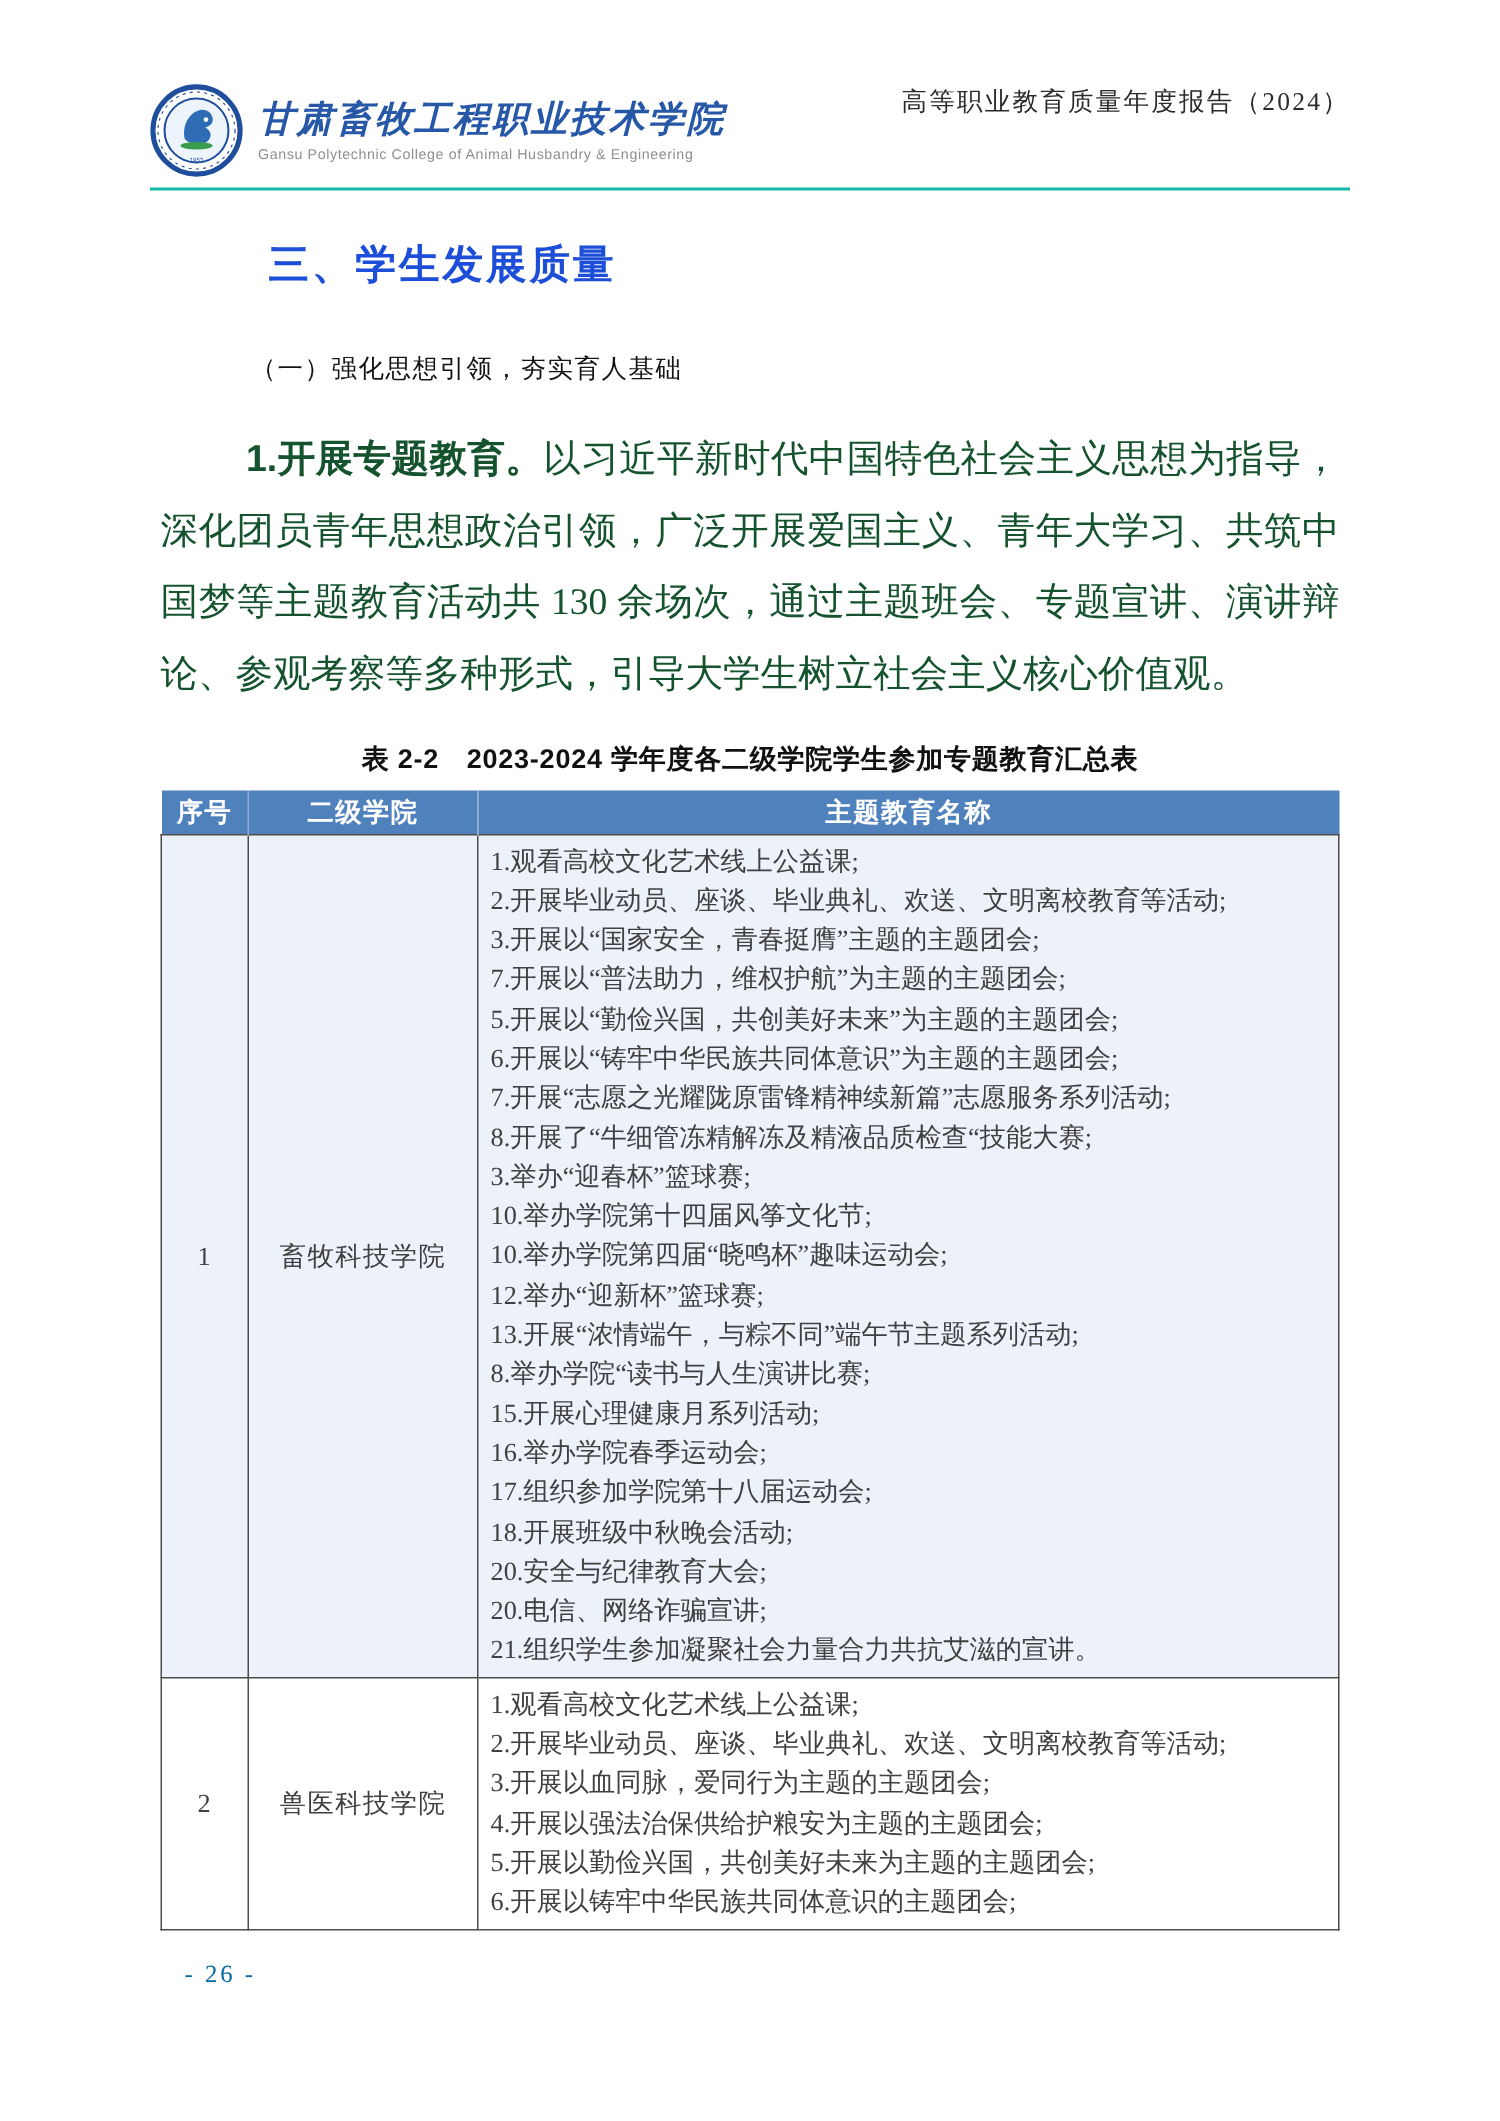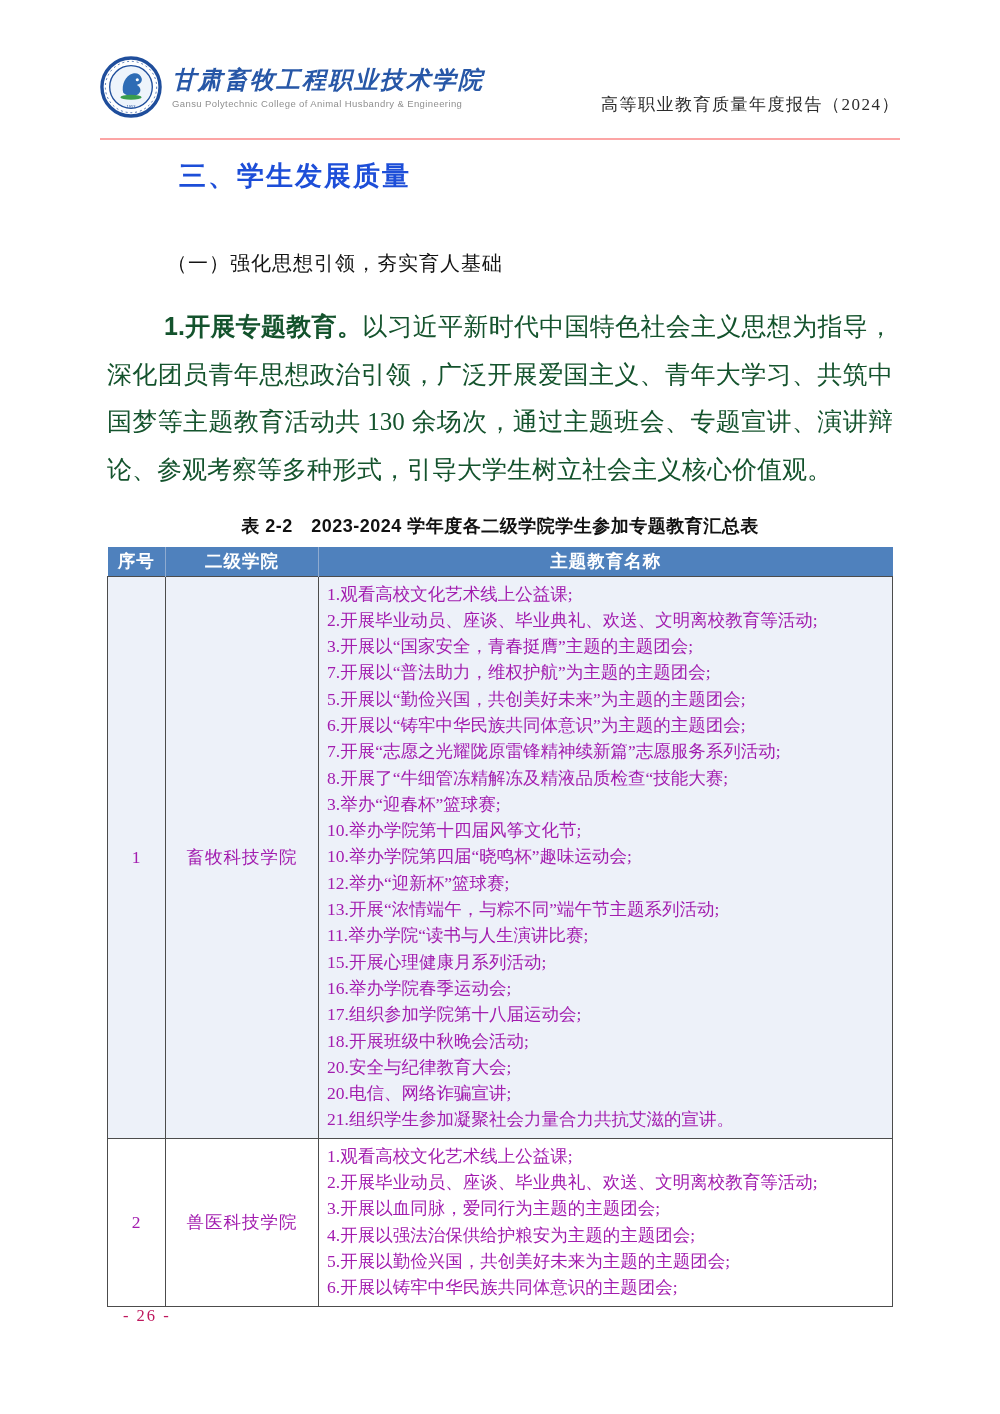--- a/index.html
+++ b/index.html
@@ -6,22 +6,22 @@
   html,body { background:#e9e9e9; }
   .page {
     position:relative; width:1000px; height:1414px; margin:0 auto;
     background:#ffffff; overflow:hidden;
     font-family:"Liberation Serif", serif; color:#1b1b1b;
   }
 
   
   .masthead {
     position:absolute; left:100px; right:100px; top:56px;
-    display:flex; justify-content:space-between; align-items:flex-end;
-    border-bottom:2px solid #fca5a5; padding-bottom:20px;
+    display:flex; justify-content:space-between; align-items:flex-start;
+    border-bottom:2px solid #14b8a6; padding-bottom:7px;
   }
   .logo-block { display:flex; align-items:center; gap:10px; }
   .logo-badge { width:62px; height:62px; flex:0 0 auto; }
   .logo-text .cn {
     font-family:"Liberation Serif", serif; font-weight:bold; font-style:italic;
     font-size:24px; letter-spacing:2px; color:#2757a7; line-height:1.25;
   }
   .logo-text .en {
     font-family:"Liberation Sans", sans-serif; font-size:9.5px; color:#8f8f8f;
     letter-spacing:0.4px; margin-top:3px;
@@ -31,22 +31,22 @@
     letter-spacing:1.5px; padding-bottom:2px;
   }
 
   
   .content { position:absolute; left:107px; right:107px; top:148px; }
   .h1 {
     font-family:"Liberation Sans", sans-serif; font-weight:bold;
     font-size:27px; color:#1d4ed8; margin:10px 0 0 72px; letter-spacing:2px;
   }
   .h2 {
-    font-family:"Liberation Serif", serif; font-size:20px; color:#141414;
-    margin:56px 0 0 60px; letter-spacing:1px;
+    font-family:"Liberation Serif", serif; font-size:17px; color:#141414;
+    margin:40px 0 0 60px; letter-spacing:1px;
   }
   .para {
     margin-top:26px; font-size:25px; line-height:47.5px;
     text-align:justify; text-indent:57px; color:#14532d;
   }
   .para .lead { font-family:"Liberation Sans", sans-serif; font-weight:bold; }
 
   
   .tbl-caption {
     margin-top:21px; text-align:center;
@@ -59,34 +59,34 @@
   table.edu thead th {
     background:#4f81bd; color:#ffffff;
     font-family:"Liberation Sans", sans-serif; font-weight:bold;
     font-size:17.5px; letter-spacing:1px;
     height:29px; text-align:center; vertical-align:middle;
     border-right:1px solid #8fabd0;
   }
   table.edu thead th:last-child { border-right:none; }
   table.edu td {
     border:1px solid #4c4c4c; vertical-align:middle;
-    font-size:17.5px; color:#a21caf;
+    font-size:17.5px; color:#404040;
   }
   table.edu .col-no    { width:58px; }
   table.edu .col-col   { width:153px; }
   td.cell-no, td.cell-college { text-align:center; letter-spacing:1px; }
   td.cell-items { padding:4px 8px 5px 8px; }
   .topic-line { line-height:26.3px; text-align:left; }
   tr.row-alt td { background:#edf1f9; }
   tr.row-plain td { background:#ffffff; }
 
   
   .page-number {
     position:absolute; left:123px; top:1306px;
-    font-family:"Liberation Serif", serif; font-size:16.5px; color:#be185d;
+    font-family:"Liberation Serif", serif; font-size:16.5px; color:#0369a1;
     letter-spacing:2px;
   }
 </style>
 </head>
 <body>
 
 <div class="page">
 
   <div class="masthead">
     <div class="logo-block">
@@ -139,21 +139,21 @@
               <div class="topic-line">7.开展以“普法助力，维权护航”为主题的主题团会;</div>
               <div class="topic-line">5.开展以“勤俭兴国，共创美好未来”为主题的主题团会;</div>
               <div class="topic-line">6.开展以“铸牢中华民族共同体意识”为主题的主题团会;</div>
               <div class="topic-line">7.开展“志愿之光耀陇原雷锋精神续新篇”志愿服务系列活动;</div>
               <div class="topic-line">8.开展了“牛细管冻精解冻及精液品质检查“技能大赛;</div>
               <div class="topic-line">3.举办“迎春杯”篮球赛;</div>
               <div class="topic-line">10.举办学院第十四届风筝文化节;</div>
               <div class="topic-line">10.举办学院第四届“晓鸣杯”趣味运动会;</div>
               <div class="topic-line">12.举办“迎新杯”篮球赛;</div>
               <div class="topic-line">13.开展“浓情端午，与粽不同”端午节主题系列活动;</div>
-              <div class="topic-line">11.举办学院“读书与人生演讲比赛;</div>
+              <div class="topic-line">8.举办学院“读书与人生演讲比赛;</div>
               <div class="topic-line">15.开展心理健康月系列活动;</div>
               <div class="topic-line">16.举办学院春季运动会;</div>
               <div class="topic-line">17.组织参加学院第十八届运动会;</div>
               <div class="topic-line">18.开展班级中秋晚会活动;</div>
               <div class="topic-line">20.安全与纪律教育大会;</div>
               <div class="topic-line">20.电信、网络诈骗宣讲;</div>
               <div class="topic-line">21.组织学生参加凝聚社会力量合力共抗艾滋的宣讲。</div>
             </td>
           </tr>
           <tr class="row-plain">

